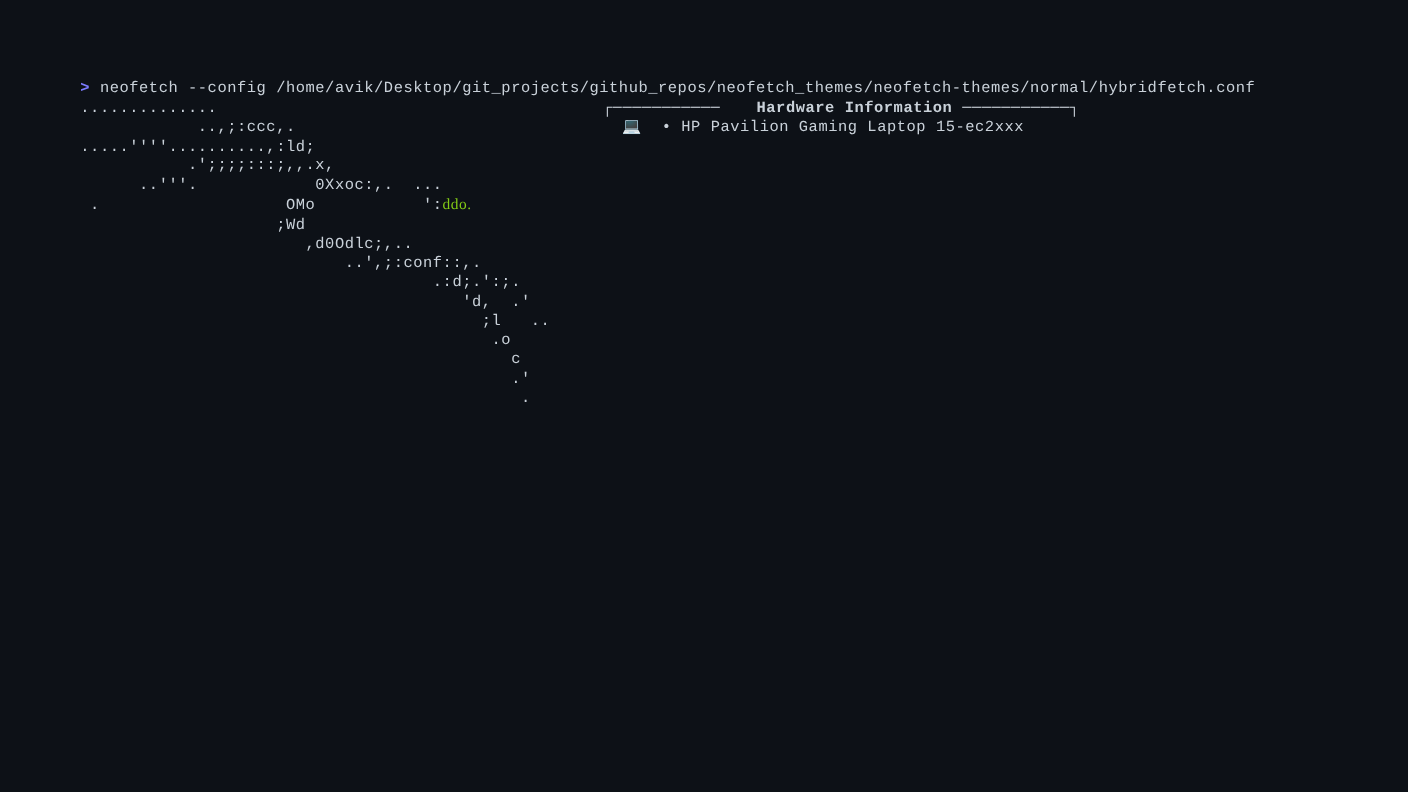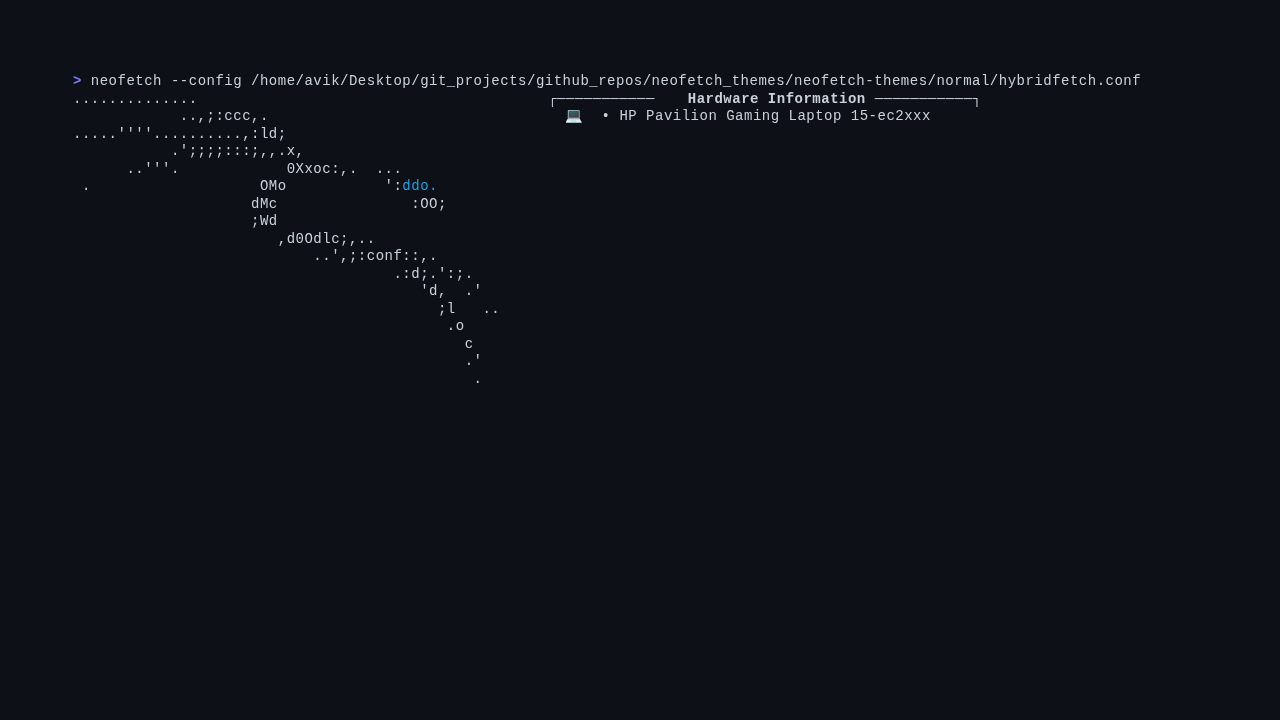--- a/index.html
+++ b/index.html
@@ -31,21 +31,22 @@
     white-space: pre;
   }
   .ascii-col {
     width: 475px;
     flex-shrink: 0;
   }
   .info-col {
     flex: 1;
   }
   .green {
-    color: #0ea5e9;
+    color: #84cc16;
+    font-family: Liberation Serif, serif;
   }
   .section-header {
     font-weight: bold;
     padding-left: 24px;
   }
 </style>
 </head>
 <body>
 
 <div class="terminal">
@@ -63,21 +64,20 @@
   </div>
 
   <div class="output-row"><span class="ascii-col">.....''''..........,:ld;</span></div>
   <div class="output-row"><span class="ascii-col">           .';;;;:::;,,.x,</span></div>
   <div class="output-row"><span class="ascii-col">      ..'''.            0Xxoc:,.  ...</span></div>
 
   <div class="output-row">
     <span class="ascii-col"><span> .                   OMo           ':</span><span class="green">ddo.</span></span>
   </div>
 
-  <div class="output-row"><span class="ascii-col">                    dMc               :OO;</span></div>
   <div class="output-row"><span class="ascii-col">                    ;Wd</span></div>
   <div class="output-row"><span class="ascii-col">                       ,d0Odlc;,..</span></div>
   <div class="output-row"><span class="ascii-col">                           ..',;:conf::,.</span></div>
   <div class="output-row"><span class="ascii-col">                                    .:d;.':;.</span></div>
   <div class="output-row"><span class="ascii-col">                                       'd,  .'</span></div>
   <div class="output-row"><span class="ascii-col">                                         ;l   ..</span></div>
   <div class="output-row"><span class="ascii-col">                                          .o</span></div>
   <div class="output-row"><span class="ascii-col">                                            c</span></div>
   <div class="output-row"><span class="ascii-col">                                            .'</span></div>
   <div class="output-row"><span class="ascii-col">                                             .</span></div>

